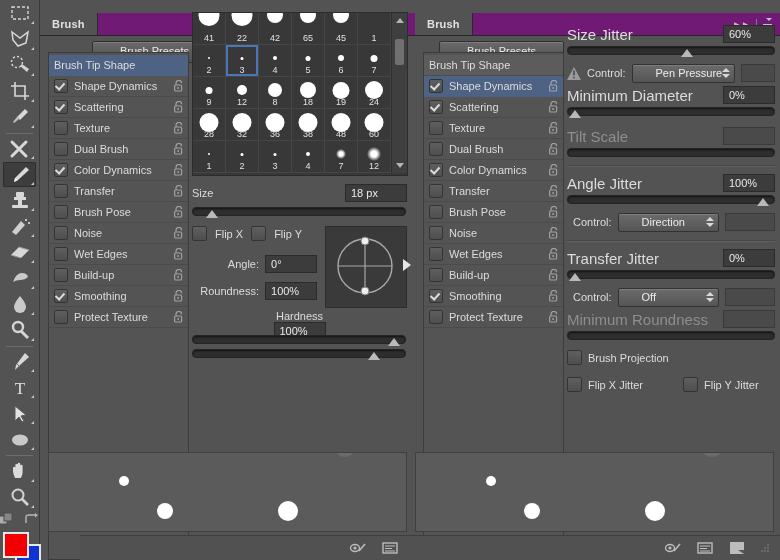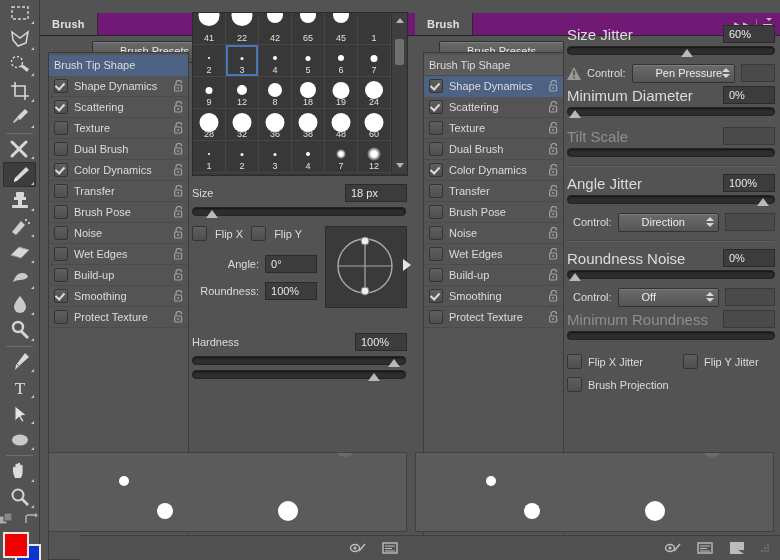--- a/index.html
+++ b/index.html
@@ -687,21 +687,21 @@
               <circle cx="39" cy="14" r="4" fill="#efefef" stroke="#7a7a7a"></circle>
               <circle cx="39" cy="64" r="4" fill="#efefef" stroke="#7a7a7a"></circle>
             </svg>
           </div>
           <svg width="10" height="12" style="position:absolute;left:80px;top:33px;">
             <path d="M0 0 L8 6 L0 12 Z" fill="#e6e6e6"></path>
           </svg>
         </div>
       </div>
 
-      <div class="fieldrow" style="justify-content:space-between;margin-top:21px;">
+      <div class="fieldrow" style="justify-content:space-between;margin-top:0;flex-direction:column;">
         <span class="flabel">Hardness</span>
         <span class="numbox" style="width:52px;">100%</span>
       </div>
       <div class="slider">
         <span class="strack"></span>
         <span class="sthumb" id="hardness-thumb" style="left: 195.94px;"></span>
       </div>
 
       <div class="slider">
         <span class="strack"></span>
@@ -942,21 +942,21 @@
               <span class="u"></span>
               <span class="d"></span>
             </span>
         </span>
         <span class="valbox empty"></span>
       </div>
 
       <div class="rhr"></div>
 
       <div class="rowhead">
-        <span class="lab">Roundness Noise</span>
+        <span class="lab">Transfer Jitter</span>
         <span class="valbox">0%</span>
       </div>
       <div class="rslider">
         <span class="strack"></span>
           <span class="sthumb" id="rj-thumb" style="left: 1.96px;"></span>
       </div>
 
       <div class="ctlrow" style="margin-top:4px;">
         <span class="spacer"></span>
         <span class="ctllabel">Control:</span>
@@ -971,31 +971,31 @@
       </div>
 
       <div class="rowhead">
         <span class="lab dim">Minimum Roundness</span>
         <span class="valbox empty"></span>
       </div>
       <div class="rslider">
         <span class="strack"></span>
       </div>
 
+      <div class="cbrow" style="margin-top:8px;">
+        <span class="cbox"></span>
+        <span class="flabel">Brush Projection</span>
+      </div>
+
       <div class="cbrow" style="margin-top:12px;">
         <span class="cbox"></span>
         <span class="flabel">Flip X Jitter</span>
         <span style="width:28px;"></span>
         <span class="cbox"></span>
         <span class="flabel">Flip Y Jitter</span>
-      </div>
-
-      <div class="cbrow" style="margin-top:8px;">
-        <span class="cbox"></span>
-        <span class="flabel">Brush Projection</span>
       </div>
     </div>
 
     <div class="preview" style="top:452px;left:0px;width:357px;">
       <span class="pfaint" style="left:288px;top:-6px;width:16px;height:10px;"></span>
       <span class="pdot" style="left:70px;top:23px;width:10px;height:10px;"></span>
       <span class="pdot" style="left:108px;top:50px;width:16px;height:16px;"></span>
       <span class="pdot" style="left:229px;top:48px;width:20px;height:20px;"></span>
     </div>
 

